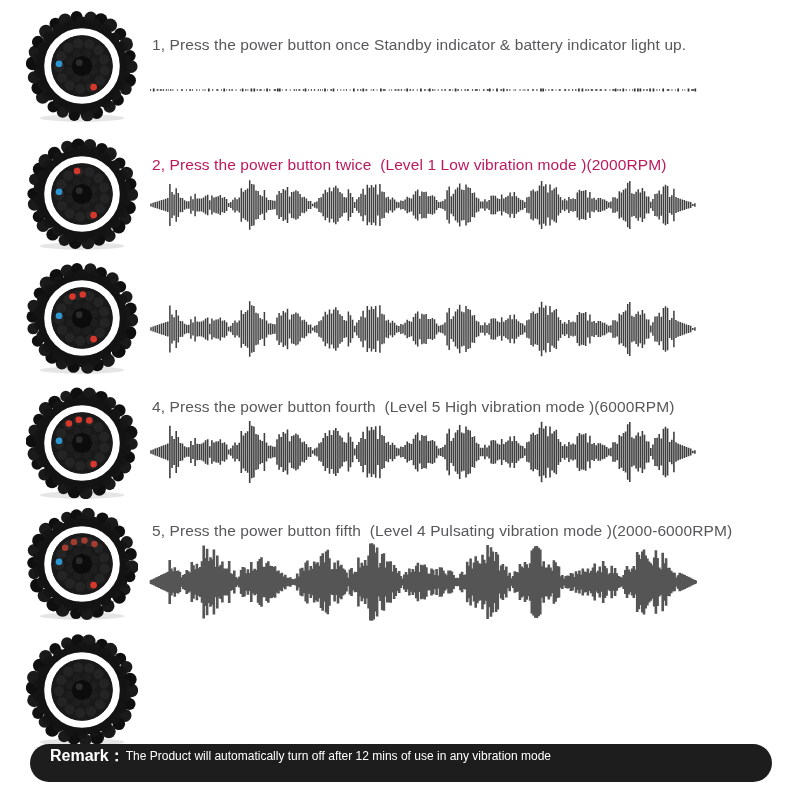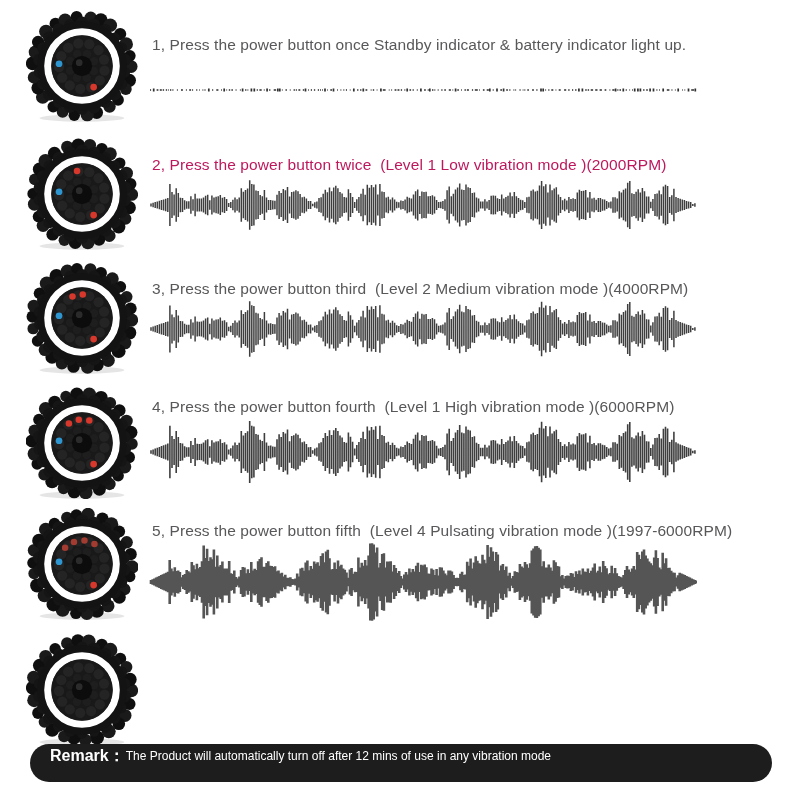--- a/index.html
+++ b/index.html
@@ -305,21 +305,20 @@
           <circle cx="54.5" cy="39.4" r="3.8" fill="#1e1e1e"></circle>
           <circle cx="60.7" cy="45.7" r="3.8" fill="#1e1e1e"></circle>
           <circle cx="50" cy="50" r="9" fill="#0c0c0c"></circle>
           <circle cx="47.5" cy="47" r="3" fill="#2b2b2b"></circle>
           <circle cx="29.5" cy="48" r="3" fill="#2e96d1"></circle>
           <circle cx="60.4" cy="68.8" r="3" fill="#d8382b"></circle>
           <circle cx="41.5" cy="30.8" r="2.9" fill="#d8382b"></circle>
           <circle cx="50.7" cy="29.0" r="2.9" fill="#d8382b"></circle>
         </svg>
       </div>
-    <div class="step-text" style="color: rgb(88, 88, 90);">3, Press the power button third  (Level 2 Medium vibration mode )(4000RPM)</div>
     <div class="wave">
         <svg width="548" height="58">
           <path d="M2.0 27.3V30.7M4.1 26.6V31.4M6.2 25.8V32.2M8.3 25.1V32.9M10.4 24.3V33.7M12.5 23.6V34.4M14.6 22.9V35.1M16.7 22.1V35.9M18.8 21.4V36.6M20.9 5.4V52.6M23.0 14.5V43.5M25.1 17.2V40.8M27.2 10.1V47.9M29.3 15.5V42.5M31.4 20.9V37.1M33.5 21.3V36.7M35.6 23.8V34.2M37.7 24.7V33.3M39.8 24.8V33.2M41.9 19.2V38.8M44.0 22.6V35.4M46.1 16.4V41.6M48.2 21.6V36.4M50.3 21.8V36.2M52.4 21.6V36.4M54.5 20.4V37.6M56.6 18.5V39.5M58.7 17.4V40.6M60.8 23.8V34.2M62.9 18.4V39.6M65.0 20.4V37.6M67.1 19.6V38.4M69.2 19.3V38.7M71.3 17.6V40.4M73.4 20.8V37.2M75.5 20.2V37.8M77.6 22.3V35.7M79.7 26.8V31.2M81.8 25.7V32.3M83.9 23.0V35.0M86.0 20.6V37.4M88.1 22.6V35.4M90.2 20.6V37.4M92.3 10.2V47.8M94.4 14.1V43.9M96.5 12.0V46.0M98.6 10.3V47.7M100.7 1.2V56.8M102.8 5.3V52.7M104.9 5.9V52.1M107.0 12.8V45.2M109.1 13.4V44.6M111.2 17.9V40.1M113.3 19.2V38.8M115.4 12.0V46.0M117.5 20.5V37.5M119.6 23.5V34.5M121.7 23.2V34.8M123.8 24.1V33.9M125.9 24.3V33.7M128.0 17.5V40.5M130.1 13.1V44.9M132.2 15.5V42.5M134.3 11.0V47.0M136.4 12.5V45.5M138.5 8.7V49.3M140.6 19.4V38.6M142.7 14.5V43.5M144.8 13.9V44.1M146.9 12.5V45.5M149.0 13.5V44.5M151.1 16.5V41.5M153.2 20.2V37.8M155.3 19.7V38.3M157.4 21.7V36.3M159.5 24.7V33.3M161.6 24.4V33.6M163.7 27.5V30.5M165.8 25.8V32.2M167.9 25.0V33.0M170.0 21.2V36.8M172.1 20.2V37.8M174.2 16.4V41.6M176.3 11.8V46.2M178.4 14.6V43.4M180.5 9.4V48.6M182.6 13.6V44.4M184.7 9.5V48.5M186.8 7.3V50.7M188.9 10.2V47.8M191.0 14.2V43.8M193.1 16.0V42.0M195.2 20.1V37.9M197.3 20.7V37.3M199.4 11.4V46.6M201.5 15.3V42.7M203.6 19.8V38.2M205.7 25.7V32.3M207.8 22.6V35.4M209.9 20.1V37.9M212.0 16.4V41.6M214.1 10.8V47.2M216.2 17.4V40.6M218.3 6.1V51.9M220.4 9.7V48.3M222.5 6.4V51.6M224.6 9.0V49.0M226.7 5.9V52.1M228.8 17.3V40.7M230.9 5.3V52.7M233.0 13.7V44.3M235.1 14.5V43.5M237.2 20.6V37.4M239.3 19.7V38.3M241.4 22.8V35.2M243.5 20.7V37.3M245.6 22.7V35.3M247.7 25.2V32.8M249.8 25.9V32.1M251.9 23.9V34.1M254.0 24.5V33.5M256.1 22.7V35.3M258.2 19.7V38.3M260.3 20.9V37.1M262.4 21.7V36.3M264.5 17.1V40.9M266.6 13.5V44.5M268.7 11.4V46.6M270.8 18.8V39.2M272.9 13.7V44.3M275.0 14.5V43.5M277.1 14.1V43.9M279.2 19.1V38.9M281.3 19.0V39.0M283.4 18.1V39.9M285.5 19.3V38.7M287.6 23.4V34.6M289.7 25.8V32.2M291.8 25.3V32.7M293.9 24.6V33.4M296.0 22.4V35.6M298.1 12.4V45.6M300.2 8.1V49.9M302.3 19.0V39.0M304.4 16.3V41.7M306.5 11.6V46.4M308.6 9.3V48.7M310.7 4.8V53.2M312.8 11.5V46.5M314.9 12.2V45.8M317.0 6.0V52.0M319.1 9.0V49.0M321.2 9.8V48.2M323.3 15.4V42.6M325.4 14.9V43.1M327.5 20.7V37.3M329.6 21.8V36.2M331.7 25.2V32.8M333.8 25.2V32.8M335.9 22.5V35.5M338.0 25.0V33.0M340.1 23.3V34.7M342.2 18.7V39.3M344.3 18.2V39.8M346.4 18.5V39.5M348.5 21.3V36.7M350.6 22.3V35.7M352.7 17.3V40.7M354.8 21.7V36.3M356.9 20.1V37.9M359.0 18.6V39.4M361.1 15.0V43.0M363.2 19.3V38.7M365.3 14.5V43.5M367.4 19.2V38.8M369.5 21.2V36.8M371.6 23.1V34.9M373.7 23.6V34.4M375.8 25.6V32.4M377.9 20.3V37.7M380.0 19.6V38.4M382.1 13.1V44.9M384.2 11.6V46.4M386.3 13.7V44.3M388.4 12.9V45.1M390.5 7.2V50.8M392.6 1.8V56.2M394.7 7.8V50.2M396.8 5.6V52.4M398.9 14.9V43.1M401.0 6.0V52.0M403.1 12.3V45.7M405.2 10.3V47.7M407.3 9.0V49.0M409.4 17.2V40.8M411.5 20.1V37.9M413.6 23.6V34.4M415.7 21.9V36.1M417.8 23.8V34.2M419.9 20.0V38.0M422.0 22.2V35.8M424.1 21.4V36.6M426.2 22.3V35.7M428.3 14.9V43.1M430.4 11.9V46.1M432.5 13.3V44.7M434.6 13.0V45.0M436.7 12.1V45.9M438.8 20.6V37.4M440.9 14.4V43.6M443.0 21.7V36.3M445.1 20.9V37.1M447.2 23.0V35.0M449.3 21.0V37.0M451.4 21.1V36.9M453.5 22.4V35.6M455.6 22.8V35.2M457.7 24.5V33.5M459.8 25.8V32.2M461.9 25.2V32.8M464.0 20.2V37.8M466.1 20.3V37.7M468.2 21.6V36.4M470.3 13.6V44.4M472.4 14.8V43.2M474.5 11.9V46.1M476.6 10.6V47.4M478.7 4.0V54.0M480.8 2.1V55.9M482.9 15.7V42.3M485.0 16.7V41.3M487.1 14.1V43.9M489.2 11.4V46.6M491.3 14.8V43.2M493.4 10.0V48.0M495.5 13.5V44.5M497.6 19.3V38.7M499.7 19.5V38.5M501.8 25.4V32.6M503.9 22.2V35.8M506.0 16.5V41.5M508.1 16.2V41.8M510.2 12.8V45.2M512.3 16.8V41.2M514.4 8.0V50.0M516.5 6.3V51.7M518.6 7.7V50.3M520.7 20.0V38.0M522.8 18.0V40.0M524.9 10.8V47.2M527.0 20.1V37.9M529.1 21.3V36.7M531.2 22.1V35.9M533.3 22.8V35.2M535.4 23.6V34.4M537.5 24.4V33.6M539.6 25.0V33.0M541.7 25.8V32.2M543.8 27.9V30.1M545.9 27.3V30.7" stroke="#2e2e2e" stroke-width="1.5" fill="none" stroke-opacity="0.92"></path>
         </svg>
       </div>
   </div>
 
   <div class="row r4">
     <div class="ball">
         <svg viewBox="0 0 100 100">
@@ -398,21 +397,21 @@
           <circle cx="60.7" cy="45.7" r="3.8" fill="#1e1e1e"></circle>
           <circle cx="50" cy="50" r="9" fill="#0c0c0c"></circle>
           <circle cx="47.5" cy="47" r="3" fill="#2b2b2b"></circle>
           <circle cx="29.5" cy="48" r="3" fill="#2e96d1"></circle>
           <circle cx="60.4" cy="68.8" r="3" fill="#d8382b"></circle>
           <circle cx="38.3" cy="32.6" r="2.9" fill="#d8382b"></circle>
           <circle cx="47.1" cy="29.2" r="2.9" fill="#d8382b"></circle>
           <circle cx="56.5" cy="30.0" r="2.9" fill="#d8382b"></circle>
         </svg>
       </div>
-    <div class="step-text" style="color: rgb(88, 88, 90);">4, Press the power button fourth  (Level 1 High vibration mode )(6000RPM)</div>
+    <div class="step-text" style="color: rgb(88, 88, 90);">4, Press the power button fourth  (Level 5 High vibration mode )(6000RPM)</div>
     <div class="wave">
         <svg width="548" height="64">
           <path d="M2.0 30.2V33.8M4.1 29.4V34.6M6.2 28.6V35.4M8.3 27.8V36.2M10.4 26.9V37.1M12.5 26.1V37.9M14.6 25.3V38.7M16.7 24.5V39.5M18.8 23.6V40.4M20.9 5.8V58.2M23.0 15.9V48.1M25.1 18.9V45.1M27.2 11.0V53.0M29.3 17.0V47.0M31.4 23.0V41.0M33.5 23.4V40.6M35.6 26.2V37.8M37.7 27.2V36.8M39.8 27.3V36.7M41.9 21.1V42.9M44.0 24.9V39.1M46.1 18.1V45.9M48.2 23.8V40.2M50.3 24.0V40.0M52.4 23.8V40.2M54.5 22.5V41.5M56.6 20.3V43.7M58.7 19.2V44.8M60.8 26.2V37.8M62.9 20.2V43.8M65.0 22.4V41.6M67.1 21.6V42.4M69.2 21.2V42.8M71.3 19.3V44.7M73.4 22.9V41.1M75.5 22.2V41.8M77.6 24.5V39.5M79.7 29.6V34.4M81.8 28.3V35.7M83.9 25.4V38.6M86.0 22.6V41.4M88.1 24.9V39.1M90.2 22.7V41.3M92.3 11.1V52.9M94.4 15.5V48.5M96.5 13.1V50.9M98.6 11.2V52.8M100.7 1.1V62.9M102.8 5.7V58.3M104.9 6.4V57.6M107.0 14.0V50.0M109.1 14.7V49.3M111.2 19.7V44.3M113.3 21.1V42.9M115.4 13.1V50.9M117.5 22.6V41.4M119.6 25.8V38.2M121.7 25.6V38.4M123.8 26.5V37.5M125.9 26.8V37.2M128.0 19.2V44.8M130.1 14.3V49.7M132.2 17.0V47.0M134.3 12.1V51.9M136.4 13.6V50.4M138.5 9.5V54.5M140.6 21.3V42.7M142.7 15.9V48.1M144.8 15.2V48.8M146.9 13.6V50.4M149.0 14.8V49.2M151.1 18.2V45.8M153.2 22.3V41.7M155.3 21.6V42.4M157.4 23.9V40.1M159.5 27.2V36.8M161.6 26.9V37.1M163.7 30.3V33.7M165.8 28.5V35.5M167.9 27.5V36.5M170.0 23.3V40.7M172.1 22.3V41.7M174.2 18.0V46.0M176.3 12.9V51.1M178.4 16.0V48.0M180.5 10.2V53.8M182.6 14.9V49.1M184.7 10.3V53.7M186.8 7.9V56.1M188.9 11.1V52.9M191.0 15.6V48.4M193.1 17.5V46.5M195.2 22.1V41.9M197.3 22.8V41.2M199.4 12.4V51.6M201.5 16.8V47.2M203.6 21.8V42.2M205.7 28.4V35.6M207.8 24.9V39.1M209.9 22.1V41.9M212.0 18.0V46.0M214.1 11.8V52.2M216.2 19.1V44.9M218.3 6.6V57.4M220.4 10.5V53.5M222.5 6.9V57.1M224.6 9.8V54.2M226.7 6.3V57.7M228.8 19.0V45.0M230.9 5.7V58.3M233.0 15.0V49.0M235.1 15.9V48.1M237.2 22.7V41.3M239.3 21.7V42.3M241.4 25.1V38.9M243.5 22.8V41.2M245.6 25.0V39.0M247.7 27.8V36.2M249.8 28.6V35.4M251.9 26.4V37.6M254.0 27.0V37.0M256.1 25.0V39.0M258.2 21.6V42.4M260.3 23.1V40.9M262.4 23.9V40.1M264.5 18.8V45.2M266.6 14.7V49.3M268.7 12.5V51.5M270.8 20.6V43.4M272.9 14.9V49.1M275.0 15.9V48.1M277.1 15.5V48.5M279.2 21.0V43.0M281.3 20.8V43.2M283.4 19.9V44.1M285.5 21.2V42.8M287.6 25.8V38.2M289.7 28.4V35.6M291.8 27.9V36.1M293.9 27.1V36.9M296.0 24.7V39.3M298.1 13.5V50.5M300.2 8.8V55.2M302.3 20.9V43.1M304.4 17.9V46.1M306.5 12.6V51.4M308.6 10.1V53.9M310.7 5.1V58.9M312.8 12.6V51.4M314.9 13.3V50.7M317.0 6.5V57.5M319.1 9.8V54.2M321.2 10.6V53.4M323.3 16.9V47.1M325.4 16.3V47.7M327.5 22.8V41.2M329.6 24.0V40.0M331.7 27.8V36.2M333.8 27.8V36.2M335.9 24.8V39.2M338.0 27.6V36.4M340.1 25.6V38.4M342.2 20.5V43.5M344.3 20.0V44.0M346.4 20.4V43.6M348.5 23.5V40.5M350.6 24.5V39.5M352.7 19.0V45.0M354.8 23.9V40.1M356.9 22.1V41.9M359.0 20.5V43.5M361.1 16.5V47.5M363.2 21.2V42.8M365.3 15.9V48.1M367.4 21.1V42.9M369.5 23.3V40.7M371.6 25.5V38.5M373.7 26.0V38.0M375.8 28.2V35.8M377.9 22.3V41.7M380.0 21.6V42.4M382.1 14.3V49.7M384.2 12.7V51.3M386.3 15.0V49.0M388.4 14.1V49.9M390.5 7.8V56.2M392.6 1.8V62.2M394.7 8.5V55.5M396.8 6.0V58.0M398.9 16.3V47.7M401.0 6.5V57.5M403.1 13.5V50.5M405.2 11.3V52.7M407.3 9.7V54.3M409.4 18.9V45.1M411.5 22.1V41.9M413.6 26.0V38.0M415.7 24.2V39.8M417.8 26.2V37.8M419.9 22.1V41.9M422.0 24.4V39.6M424.1 23.6V40.4M426.2 24.6V39.4M428.3 16.3V47.7M430.4 13.0V51.0M432.5 14.5V49.5M434.6 14.2V49.8M436.7 13.3V50.7M438.8 22.6V41.4M440.9 15.8V48.2M443.0 23.9V40.1M445.1 23.0V41.0M447.2 25.3V38.7M449.3 23.2V40.8M451.4 23.2V40.8M453.5 24.7V39.3M455.6 25.2V38.8M457.7 27.0V37.0M459.8 28.4V35.6M461.9 27.8V36.2M464.0 22.2V41.8M466.1 22.3V41.7M468.2 23.8V40.2M470.3 14.9V49.1M472.4 16.2V47.8M474.5 13.0V51.0M476.6 11.6V52.4M478.7 4.2V59.8M480.8 2.1V61.9M482.9 17.2V46.8M485.0 18.4V45.6M487.1 15.5V48.5M489.2 12.4V51.6M491.3 16.2V47.8M493.4 10.9V53.1M495.5 14.7V49.3M497.6 21.2V42.8M499.7 21.4V42.6M501.8 28.0V36.0M503.9 24.5V39.5M506.0 18.1V45.9M508.1 17.7V46.3M510.2 13.9V50.1M512.3 18.5V45.5M514.4 8.7V55.3M516.5 6.7V57.3M518.6 8.4V55.6M520.7 22.0V42.0M522.8 19.8V44.2M524.9 11.8V52.2M527.0 22.2V41.8M529.1 23.6V40.4M531.2 24.4V39.6M533.3 25.3V38.7M535.4 26.1V37.9M537.5 26.9V37.1M539.6 27.7V36.3M541.7 28.5V35.5M543.8 30.8V33.2M545.9 30.2V33.8" stroke="#2e2e2e" stroke-width="1.6" fill="none" stroke-opacity="0.92"></path>
         </svg>
       </div>
   </div>
 
   <div class="row r5">
     <div class="ball">
         <svg viewBox="0 0 100 100">
@@ -492,21 +491,21 @@
           <circle cx="50" cy="50" r="9" fill="#0c0c0c"></circle>
           <circle cx="47.5" cy="47" r="3" fill="#2b2b2b"></circle>
           <circle cx="29.5" cy="48" r="3" fill="#2e96d1"></circle>
           <circle cx="60.4" cy="68.8" r="3" fill="#d8382b"></circle>
           <circle cx="34.9" cy="35.4" r="2.9" fill="#a33b31"></circle>
           <circle cx="42.8" cy="30.3" r="2.9" fill="#a33b31"></circle>
           <circle cx="52.2" cy="29.1" r="2.9" fill="#a33b31"></circle>
           <circle cx="61.1" cy="32.2" r="2.9" fill="#a33b31"></circle>
         </svg>
       </div>
-    <div class="step-text" style="color: rgb(88, 88, 90);">5, Press the power button fifth  (Level 4 Pulsating vibration mode )(1997-6000RPM)</div>
+    <div class="step-text" style="color: rgb(88, 88, 90);">5, Press the power button fifth  (Level 4 Pulsating vibration mode )(2000-6000RPM)</div>
     <div class="wave">
         <svg width="548" height="78">
           <path d="M2.0 37.0V41.0M3.7 36.2V41.8M5.4 35.4V42.6M7.1 34.6V43.4M8.8 33.8V44.2M10.5 32.9V45.1M12.2 32.1V45.9M13.9 31.3V46.7M15.6 30.5V47.5M17.3 29.7V48.3M19.0 28.8V49.2M20.7 17.1V60.9M22.4 25.4V52.6M24.1 28.2V49.8M25.8 24.2V53.8M27.5 28.0V50.0M29.2 27.4V50.6M30.9 29.0V49.0M32.6 34.2V43.8M34.3 31.9V46.1M36.0 31.1V46.9M37.7 27.1V50.9M39.4 28.3V49.7M41.1 29.6V48.4M42.8 18.9V59.1M44.5 22.2V55.8M46.2 26.3V51.7M47.9 20.8V57.2M49.6 25.3V52.7M51.3 24.1V53.9M53.0 18.2V59.8M54.7 2.6V75.4M56.4 15.0V63.0M58.1 5.7V72.3M59.8 18.0V60.0M61.5 14.3V63.7M63.2 16.3V61.7M64.9 6.6V71.4M66.6 23.8V54.2M68.3 12.4V65.6M70.0 23.4V54.6M71.7 21.9V56.1M73.4 18.5V59.5M75.1 25.4V52.6M76.8 25.6V52.4M78.5 25.5V52.5M80.2 18.0V60.0M81.9 30.3V47.7M83.6 31.0V47.0M85.3 27.5V50.5M87.0 33.9V44.1M88.7 35.5V42.5M90.4 33.4V44.6M92.1 27.0V51.0M93.8 24.0V54.0M95.5 24.4V53.6M97.2 30.2V47.8M98.9 26.3V51.7M100.6 29.9V48.1M102.3 18.9V59.1M104.0 27.5V50.5M105.7 25.7V52.3M107.4 27.1V50.9M109.1 18.2V59.8M110.8 16.0V62.0M112.5 14.2V63.8M114.2 23.8V54.2M115.9 23.8V54.2M117.6 20.1V57.9M119.3 18.2V59.8M121.0 22.7V55.3M122.7 23.1V54.9M124.4 24.1V53.9M126.1 23.2V54.8M127.8 28.3V49.7M129.5 27.4V50.6M131.2 30.6V47.4M132.9 29.7V48.3M134.6 33.6V44.4M136.3 31.8V46.2M138.0 34.7V43.3M139.7 34.8V43.2M141.4 34.2V43.8M143.1 35.9V42.1M144.8 36.3V41.7M146.5 35.6V42.4M148.2 30.4V47.6M149.9 33.5V44.5M151.6 25.4V52.6M153.3 24.7V53.3M155.0 27.8V50.2M156.7 19.4V58.6M158.4 17.6V60.4M160.1 27.3V50.7M161.8 23.1V54.9M163.5 25.8V52.2M165.2 18.5V59.5M166.9 20.7V57.3M168.6 19.2V58.8M170.3 22.8V55.2M172.0 13.1V64.9M173.7 10.2V67.8M175.4 19.2V58.8M177.1 8.6V69.4M178.8 6.7V71.3M180.5 15.2V62.8M182.2 26.4V51.6M183.9 26.0V52.0M185.6 19.6V58.4M187.3 25.9V52.1M189.0 17.6V60.4M190.7 23.2V54.8M192.4 21.8V56.2M194.1 25.5V52.5M195.8 26.8V51.2M197.5 29.6V48.4M199.2 34.8V43.2M200.9 26.4V51.6M202.6 25.0V53.0M204.3 30.7V47.3M206.0 28.8V49.2M207.7 28.9V49.1M209.4 14.4V63.6M211.1 24.6V53.4M212.8 19.8V58.2M214.5 22.7V55.3M216.2 16.9V61.1M217.9 22.6V55.4M219.6 12.4V65.6M221.3 0.4V77.6M223.0 0.3V77.7M224.7 1.4V76.6M226.4 9.6V68.4M228.1 4.6V73.4M229.8 24.4V53.6M231.5 20.1V57.9M233.2 11.0V67.0M234.9 10.3V67.7M236.6 24.6V53.4M238.3 18.5V59.5M240.0 18.4V59.6M241.7 18.3V59.7M243.4 28.4V49.6M245.1 21.9V56.1M246.8 25.0V53.0M248.5 30.1V47.9M250.2 27.9V50.1M251.9 33.0V45.0M253.6 35.5V42.5M255.3 31.4V46.6M257.0 29.1V48.9M258.7 31.4V46.6M260.4 25.6V52.4M262.1 29.2V48.8M263.8 26.1V51.9M265.5 28.6V49.4M267.2 22.8V55.2M268.9 19.7V58.3M270.6 29.1V48.9M272.3 21.8V56.2M274.0 22.4V55.6M275.7 21.4V56.6M277.4 24.3V53.7M279.1 30.6V47.4M280.8 30.8V47.2M282.5 25.5V52.5M284.2 26.7V51.3M285.9 32.0V46.0M287.6 26.0V52.0M289.3 32.6V45.4M291.0 24.3V53.7M292.7 24.4V53.6M294.4 27.6V50.4M296.1 30.5V47.5M297.8 32.3V45.7M299.5 27.5V50.5M301.2 27.6V50.4M302.9 28.6V49.4M304.6 32.0V46.0M306.3 34.9V43.1M308.0 34.8V43.2M309.7 35.0V43.0M311.4 30.8V47.2M313.1 28.8V49.2M314.8 31.9V46.1M316.5 31.4V46.6M318.2 18.8V59.2M319.9 22.8V55.2M321.6 15.5V62.5M323.3 25.4V52.6M325.0 19.5V58.5M326.7 13.3V64.7M328.4 17.8V60.2M330.1 20.2V57.8M331.8 20.8V57.2M333.5 11.7V66.3M335.2 16.7V61.3M336.9 20.2V57.8M338.6 2.0V76.0M340.3 13.7V64.3M342.0 4.3V73.7M343.7 8.6V69.4M345.4 18.1V59.9M347.1 8.9V69.1M348.8 11.4V66.6M350.5 27.4V50.6M352.2 22.6V55.4M353.9 21.1V56.9M355.6 27.1V50.9M357.3 23.4V54.6M359.0 32.8V45.2M360.7 29.8V48.2M362.4 35.2V42.8M364.1 32.9V45.1M365.8 28.3V49.7M367.5 29.1V48.9M369.2 29.5V48.5M370.9 20.9V57.1M372.6 23.6V54.4M374.3 24.7V53.3M376.0 19.1V58.9M377.7 21.2V56.8M379.4 24.7V53.3M381.1 20.3V57.7M382.8 7.4V70.6M384.5 5.5V72.5M386.2 3.2V74.8M387.9 3.1V74.9M389.6 4.8V73.2M391.3 6.5V71.5M393.0 23.3V54.7M394.7 18.3V59.7M396.4 24.5V53.5M398.1 24.4V53.6M399.8 21.4V56.6M401.5 24.6V53.4M403.2 27.7V50.3M404.9 17.2V60.8M406.6 19.3V58.7M408.3 22.9V55.1M410.0 23.6V54.4M411.7 33.2V44.8M413.4 31.9V46.1M415.1 35.4V42.6M416.8 33.0V45.0M418.5 32.5V45.5M420.2 33.1V44.9M421.9 30.1V47.9M423.6 30.4V47.6M425.3 34.0V44.0M427.0 28.2V49.8M428.7 30.9V47.1M430.4 27.5V50.5M432.1 31.6V46.4M433.8 25.4V52.6M435.5 28.4V49.6M437.2 28.9V49.1M438.9 25.4V52.6M440.6 30.0V48.0M442.3 27.8V50.2M444.0 24.6V53.4M445.7 20.5V57.5M447.4 29.6V48.4M449.1 27.8V50.2M450.8 23.5V54.5M452.5 29.3V48.7M454.2 18.1V59.9M455.9 22.9V55.1M457.6 25.2V52.8M459.3 31.2V46.8M461.0 30.0V48.0M462.7 22.8V55.2M464.4 30.2V47.8M466.1 24.9V53.1M467.8 30.3V47.7M469.5 32.9V45.1M471.2 33.8V44.2M472.9 34.6V43.4M474.6 31.9V46.1M476.3 27.1V50.9M478.0 22.9V55.1M479.7 26.6V51.4M481.4 28.7V49.3M483.1 25.4V52.6M484.8 22.9V55.1M486.5 26.5V51.5M488.2 8.9V69.1M489.9 11.8V66.2M491.6 16.1V61.9M493.3 8.4V69.6M495.0 6.4V71.6M496.7 12.5V65.5M498.4 15.4V62.6M500.1 18.5V59.5M501.8 20.2V57.8M503.5 22.2V55.8M505.2 14.4V63.6M506.9 7.3V70.7M508.6 15.1V62.9M510.3 24.5V53.5M512.0 26.2V51.8M513.7 9.8V68.2M515.4 20.3V57.7M517.1 15.2V62.8M518.8 25.0V53.0M520.5 24.7V53.3M522.2 27.8V50.2M523.9 29.6V48.4M525.6 29.8V48.2M527.3 34.5V43.5M529.0 32.3V45.7M530.7 29.7V48.3M532.4 30.5V47.5M534.1 31.3V46.7M535.8 32.1V45.9M537.5 32.9V45.1M539.2 33.8V44.2M540.9 34.6V43.4M542.6 35.4V42.6M544.3 36.2V41.8M546.0 37.0V41.0M547.7 37.8V40.2" stroke="#474747" stroke-width="2.6" fill="none" stroke-opacity="0.92"></path>
         </svg>
       </div>
   </div>
 
   <div class="row r6">
     <div class="ball">
         <svg viewBox="0 0 100 100">

